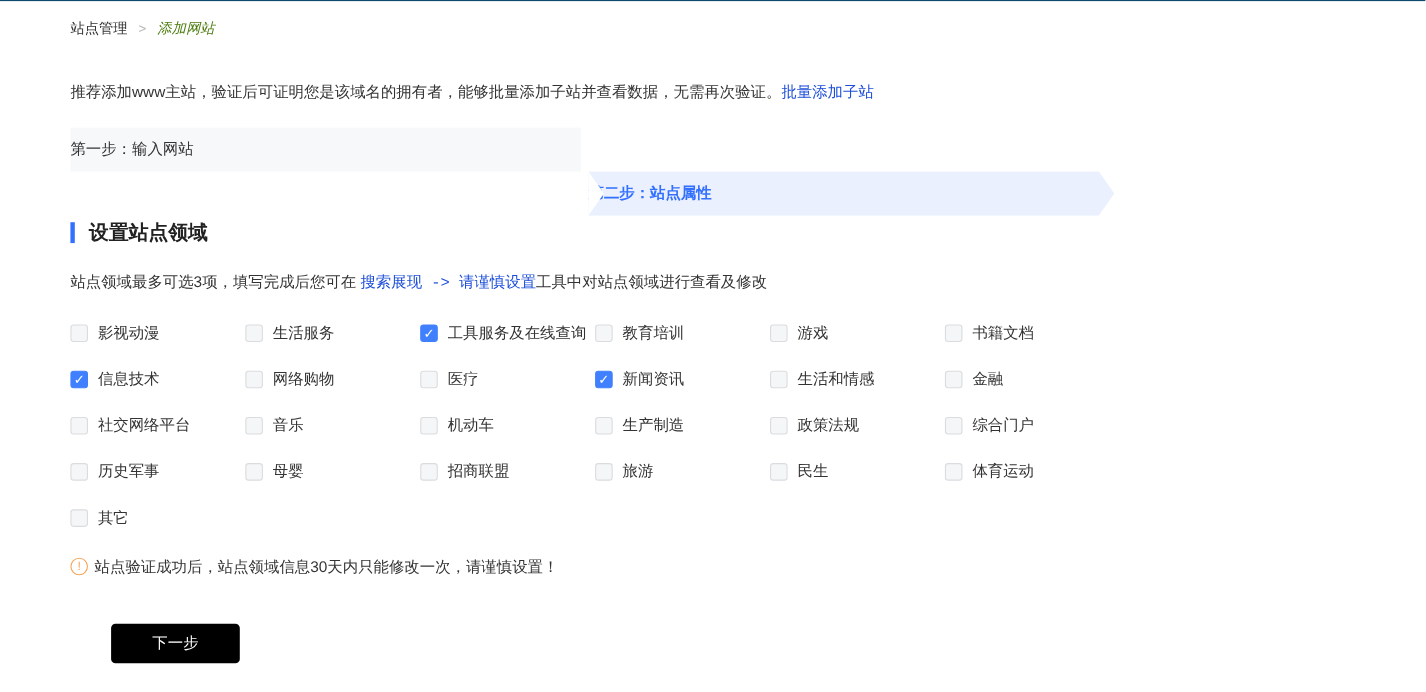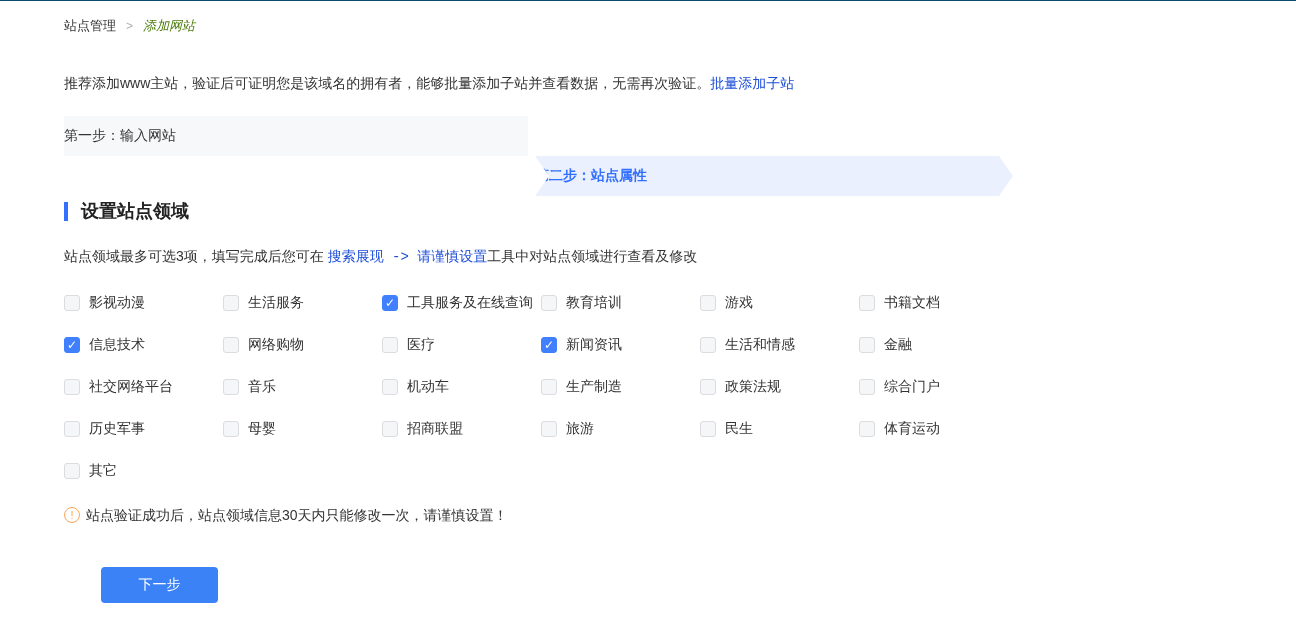--- a/index.html
+++ b/index.html
@@ -48,21 +48,21 @@
   .warning { margin-top:26px; display:flex; font-size:14px; color:#333; }
   .warn-icon { width:16px; height:16px; border:1px solid #F7A65A; border-radius:50%; color:#F7A65A;
     display:inline-flex; align-items:center; justify-content:center; font-size:11px; margin-right:6px; flex:0 0 16px; }
   .warn-icon::before { content:'!'; }
 
   
   .buttons { margin-top:42px; display:flex; }
   .btn { height:36px; border-radius:4px; font-size:14px; display:flex; align-items:center;
     justify-content:center; cursor:pointer; font-family:inherit; }
   .btn-prev { width:118px; background:#fff; border:1px solid #DDE0E6; color:#3370FF; }
-  .btn-next { width:117px; background:#3b82f6; border:none; color:#fff; margin-left:37px; }
+  .btn-next { width:117px; background:#000000; border:none; color:#fff; margin-left:37px; }
 </style>
 </head>
 <body>
 
 <div class="page">
   <div class="content">
 
     <div class="breadcrumb">
       <span class="crumb-current-page">站点管理</span>
       <span class="crumb-sep">&gt;</span>

